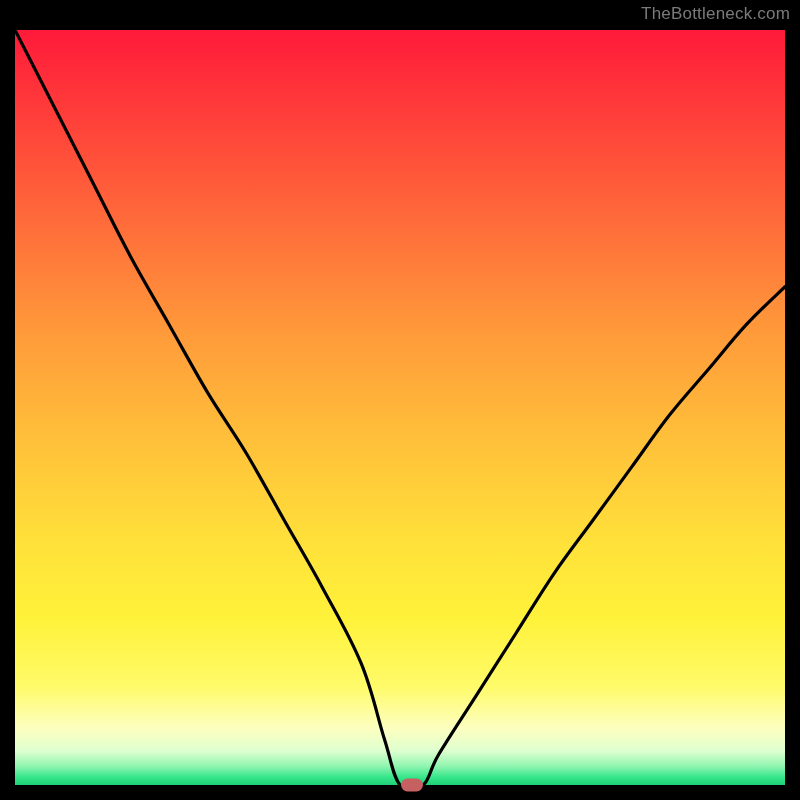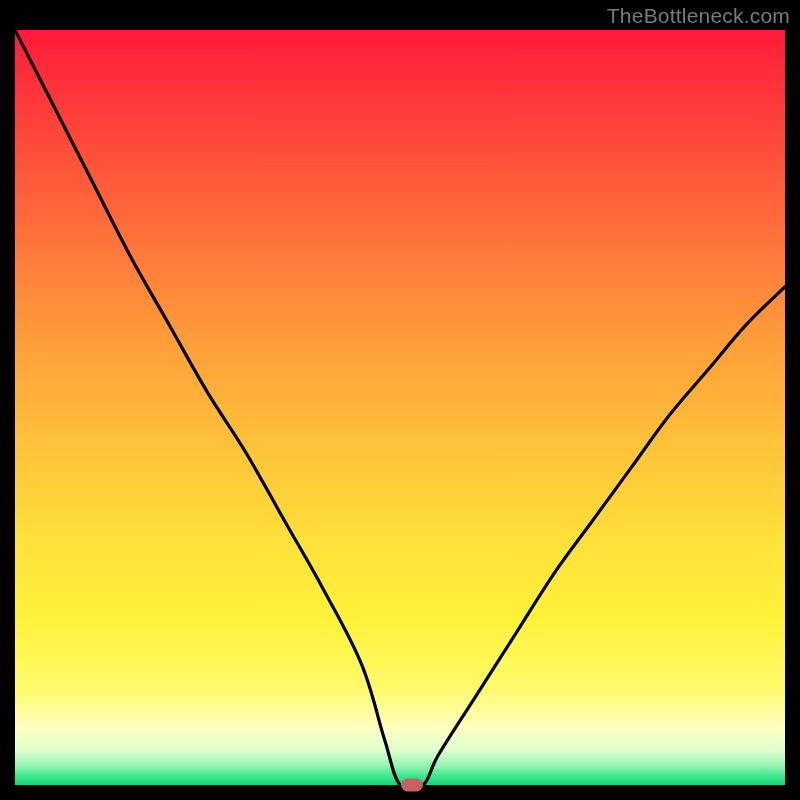--- a/index.html
+++ b/index.html
@@ -52,21 +52,21 @@
     height: 13px;
     background: #c76060;
     border-radius: 7px;
     transform: translate(-50%, -50%);
   }
   .watermark {
     position: absolute;
     top: 4px;
     right: 10px;
     color: #7a7a7a;
-    font-size: 21px;
+    font-size: 17px;
     letter-spacing: 0.2px;
   }
 </style>
 </head>
 <body>
 
 <div class="frame">
 
   <div class="plot">
     <svg class="curve" width="770" height="755" viewBox="0 0 770 755">

